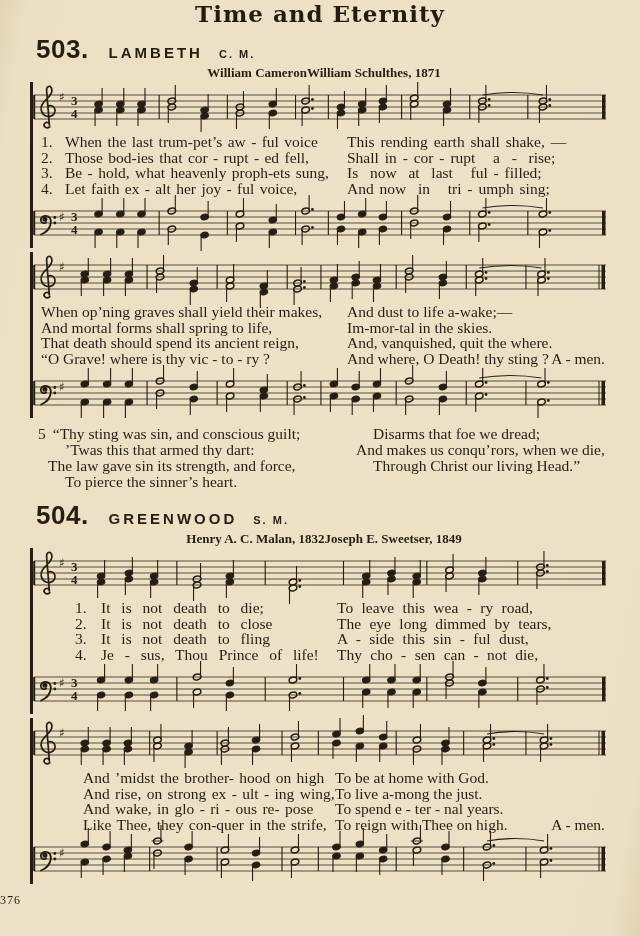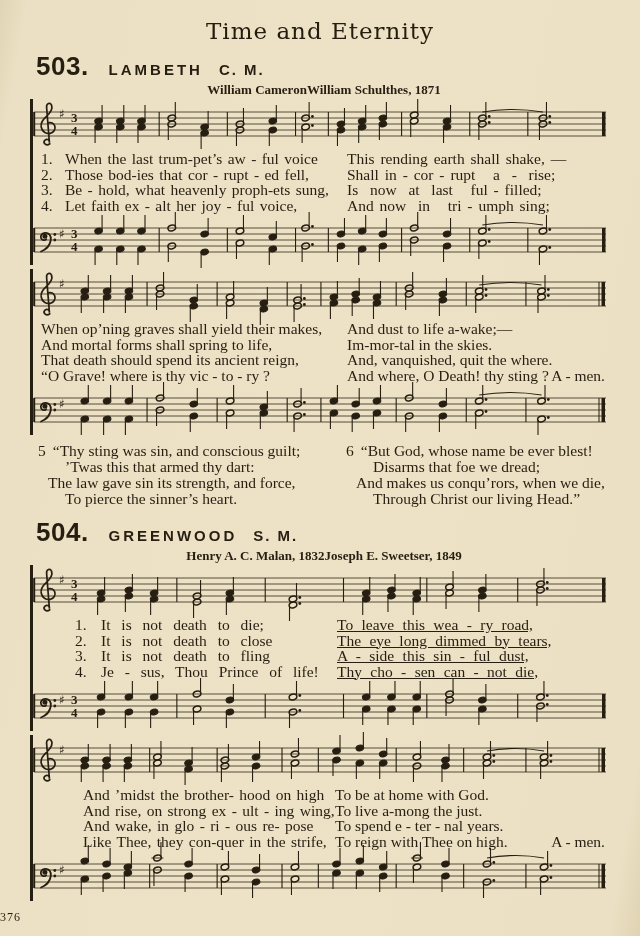--- a/index.html
+++ b/index.html
@@ -2,42 +2,42 @@
 <html><head>
 <meta charset="utf-8">
 <style>
   html,body{margin:0;padding:0;}
   .page{
     position:relative;width:640px;height:936px;overflow:hidden;
     background:linear-gradient(100deg,#e0d4b5 0%,#ebe0c3 3.5%,#ede2c6 50%,#ebe0c3 96%,#dfd3b3 100%);
     font-family:"Liberation Serif","DejaVu Serif",serif;color:#261e11;
   }
   .title{
-    text-align:center;font-family:"DejaVu Serif",serif;font-weight:400;
-    font-size:23px;padding-top:18px;letter-spacing:1px;color:#241c0f;
+    text-align:center;font-family:"DejaVu Serif",serif;font-weight:700;
+    font-size:23px;letter-spacing:1px;color:#241c0f;
   }
   .hhead{margin:7px 0 0 36px;display:flex;align-items:baseline;}
   .hnum{font-family:"Liberation Sans","DejaVu Sans",sans-serif;font-weight:700;font-size:26px;letter-spacing:0.5px;}
   .hname{font-family:"Liberation Sans","DejaVu Sans",sans-serif;font-weight:700;font-size:15px;letter-spacing:3px;margin-left:20px;}
-  .hmeter{font-family:"Liberation Sans","DejaVu Sans",sans-serif;font-weight:700;font-size:15px;letter-spacing:2px;margin-left:16px;}
+  .hmeter{font-family:"Liberation Sans","DejaVu Sans",sans-serif;font-weight:700;font-size:11px;letter-spacing:2px;margin-left:16px;}
   .credits{display:flex;justify-content:center;margin:0 48px 1px 56px;font-size:13px;font-weight:700;}
   .system{margin-left:30px;width:580px;border-left:3.5px solid #261e11;}
   svg.staff{display:block;width:576px;height:50px;overflow:visible;}
   .lyr{padding:2px 0 2px 8px;font-size:15.5px;line-height:15.5px;}
   .lrow{display:flex;}
   .vn{width:24px;flex:none;}
   .pa{width:282px;flex:none;word-spacing:1.5px;}
   .pb{flex:1;word-spacing:2px;display:flex;}
   .pb > .bt{white-space:pre;}
   .amen{margin-left:auto;padding-right:8px;white-space:pre;}
   .pa2{width:306px;flex:none;}
   
   .lyrC .vn{margin-left:34px;width:26px;}
   .lyrC .pa{width:236px;word-spacing:7px;}
-  .lyrC .pb{word-spacing:4.5px;text-decoration:underline;}
+  .lyrC .pb{word-spacing:4.5px;}
   .lyrD .pa2{width:252px;margin-left:42px;word-spacing:1.5px;}
   .extra{display:grid;grid-template-columns:292px 1fr;margin:8px 34px 0 38px;font-size:15.5px;line-height:16px;}
   .xcol2{padding-left:16px;}
   .xl{display:block;}
   .xl .n{padding-right:7px;}
   .ind1{padding-left:27px;}
   .ind0{padding-left:10px;}
   .pageno{text-align:left;margin-top:9px;font-size:12px;letter-spacing:1px;}
 </style>
 </head>
@@ -469,21 +469,20 @@
     </div>
 
     <div class="extra">
       <div>
         <span class="xl"><span class="n">5</span><span>“Thy sting was sin, and conscious guilt;</span></span>
         <span class="xl ind1">’Twas this that armed thy dart:</span>
         <span class="xl ind0">The law gave sin its strength, and force,</span>
         <span class="xl ind1">To pierce the sinner’s heart.</span>
       </div>
       <div class="xcol2">
-        <span class="xl"><span class="n">6</span><span>“But God, whose name be ever blest!</span></span>
         <span class="xl ind1">Disarms that foe we dread;</span>
         <span class="xl ind0">And makes us conqu’rors, when we die,</span>
         <span class="xl ind1">Through Christ our living Head.”</span>
       </div>
     </div>
   </section>
 
   <section>
     <div class="hhead" style="margin-top:10px">
       <span class="hnum">504.</span>

